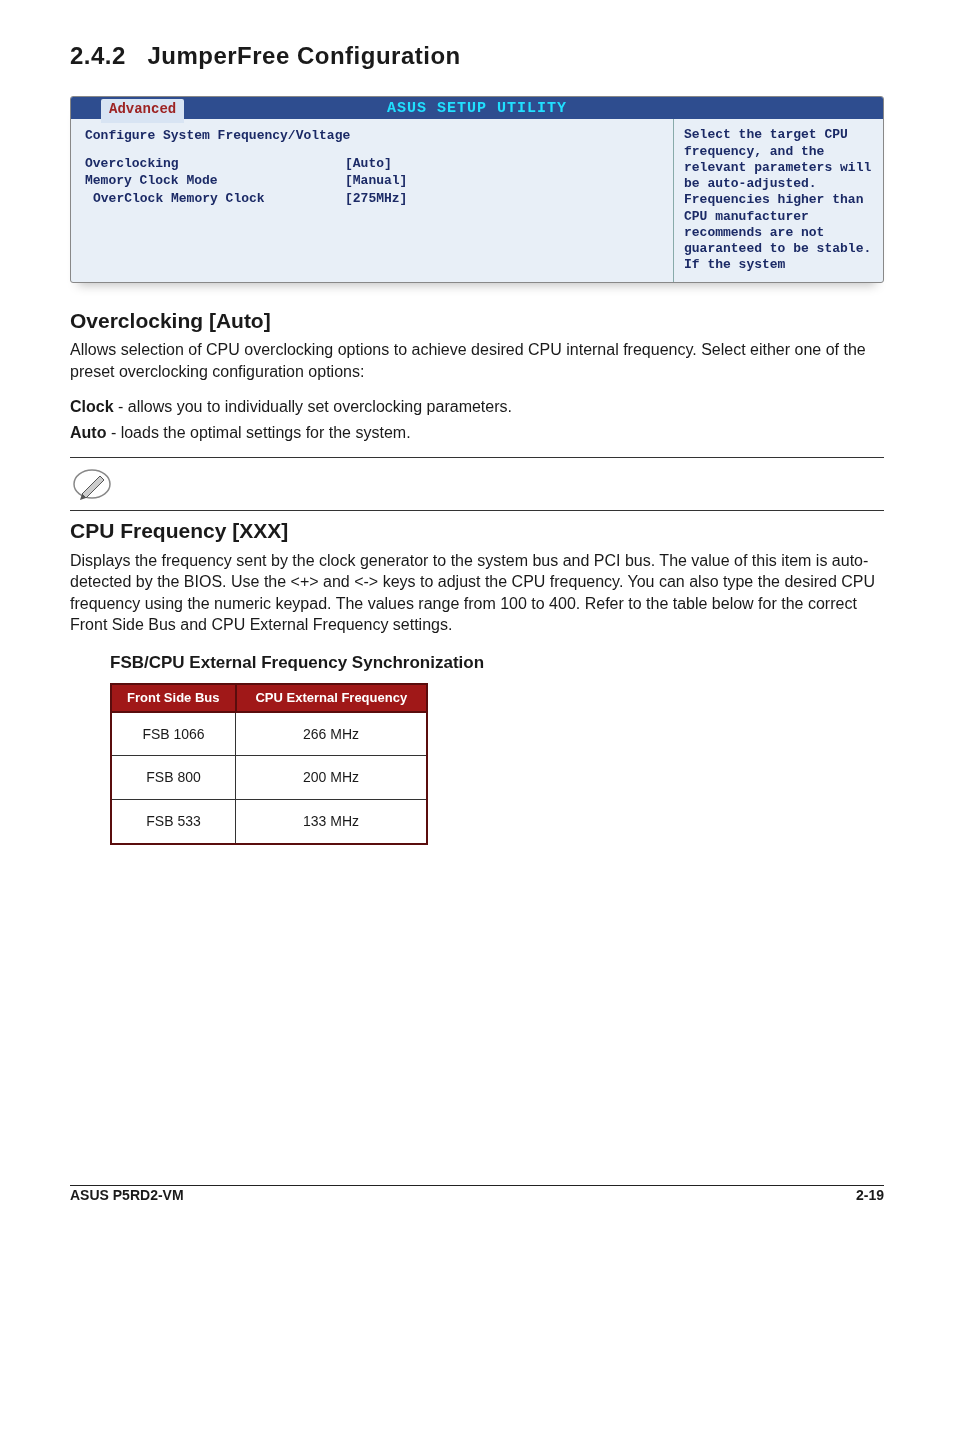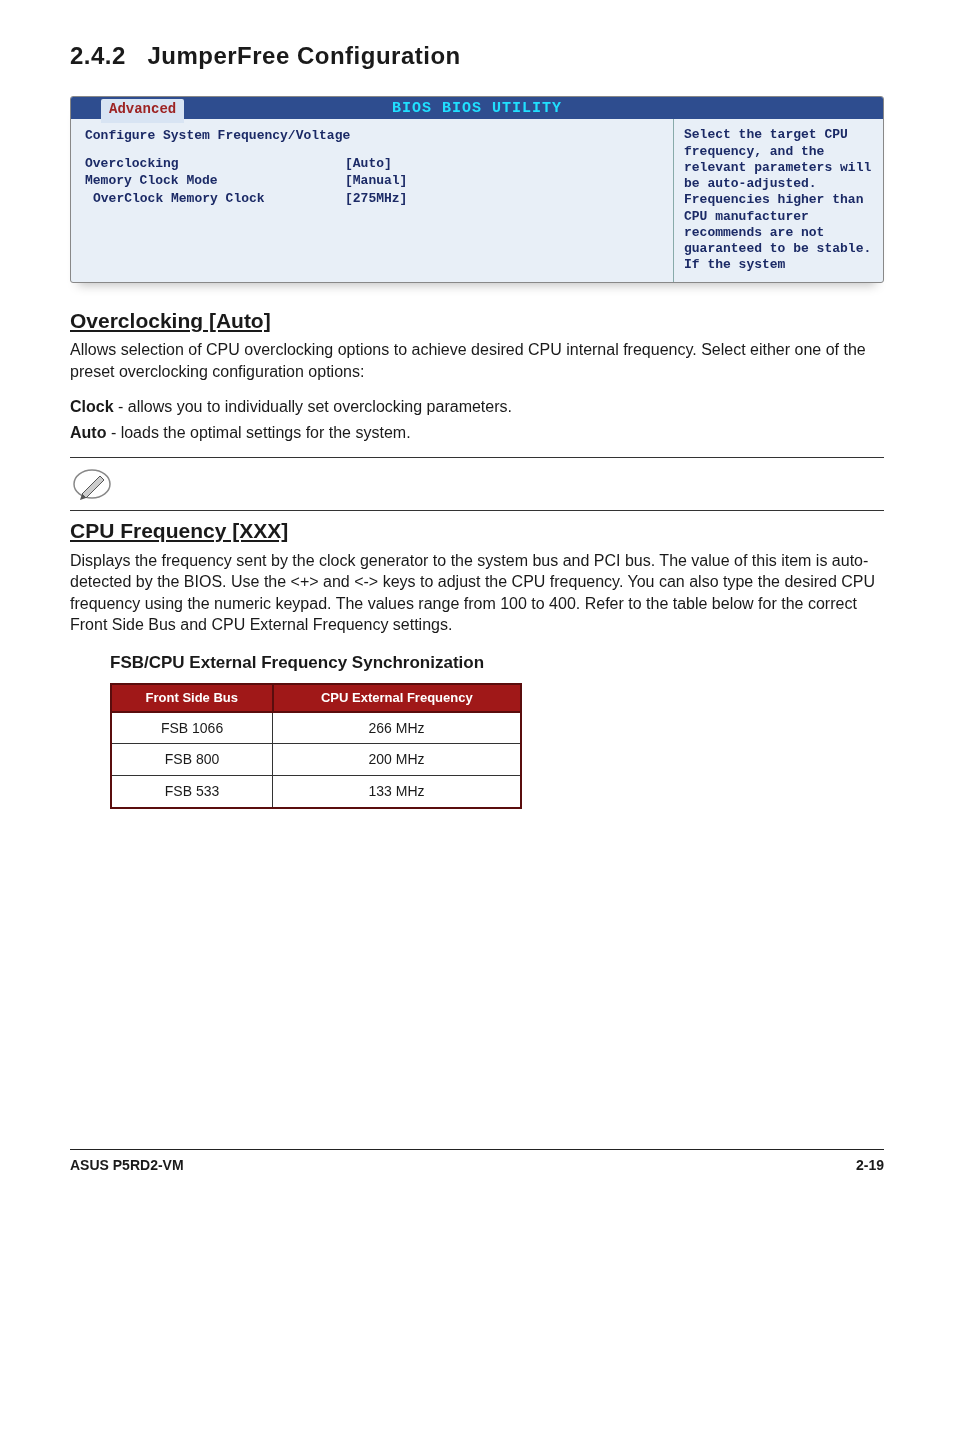--- a/index.html
+++ b/index.html
@@ -87,21 +87,20 @@
     padding: 8px 10px 8px 10px;
     line-height: 1.25;
   }
 
   .subhead {
     font-family: "Trebuchet MS", sans-serif;
     font-size: 21px;
     font-weight: bold;
     margin-top: 6px;
     margin-bottom: 4px;
-    text-decoration: underline;
   }
   p.body {
     margin-bottom: 14px;
   }
   p.tight {
     margin-bottom: 4px;
   }
   .bold { font-weight: bold; }
 
   .note-box {
@@ -127,67 +126,67 @@
   .subhead2 {
     font-family: "Trebuchet MS", sans-serif;
     font-size: 17px;
     font-weight: bold;
     margin: 16px 0 8px 40px;
   }
 
   table.fsb {
     border-collapse: collapse;
     margin-left: 40px;
-    width: 412px;
+    width: 318px;
   }
   table.fsb th {
     background: #a01818;
     color: #fff;
     font-size: 13px;
     font-weight: bold;
     padding: 4px 8px;
     border: 2px solid #5a0d0d;
   }
   table.fsb td {
     border: 1px solid #333;
     text-align: center;
     font-size: 14px;
-    padding: 6px 6px;
+    padding: 12px 6px;
   }
   table.fsb td:first-child {
     border-left: 2px solid #5a0d0d;
   }
   table.fsb td:last-child {
     border-right: 2px solid #5a0d0d;
   }
   table.fsb tr:last-child td {
     border-bottom: 2px solid #5a0d0d;
   }
 
   .footer {
     display: flex;
     justify-content: space-between;
     border-top: 1px solid #222;
     margin-top: 340px;
-    padding-top: 6px;
+    padding-top: 0;
     font-size: 14px;
     font-weight: bold;
   }
 </style>
 </head>
 <body>
 
 <div class="sec-num">
   <span>2.4.2</span>&nbsp;&nbsp;
   <span>JumperFree Configuration</span>
 </div>
 
 <div class="bios-panel">
   <div class="bios-header">
-    <span>BIOS BIOS UTILITY</span>
+    <span>ASUS SETUP UTILITY</span>
     <span class="bios-tab">Advanced</span>
   </div>
   <div class="bios-body">
     <div class="bios-left">
       <div class="title-line">Configure System Frequency/Voltage</div>
       <div class="bios-row">
         <span class="label">Overclocking</span>
         <span class="val">[Auto]</span>
       </div>
       <div class="bios-row">

